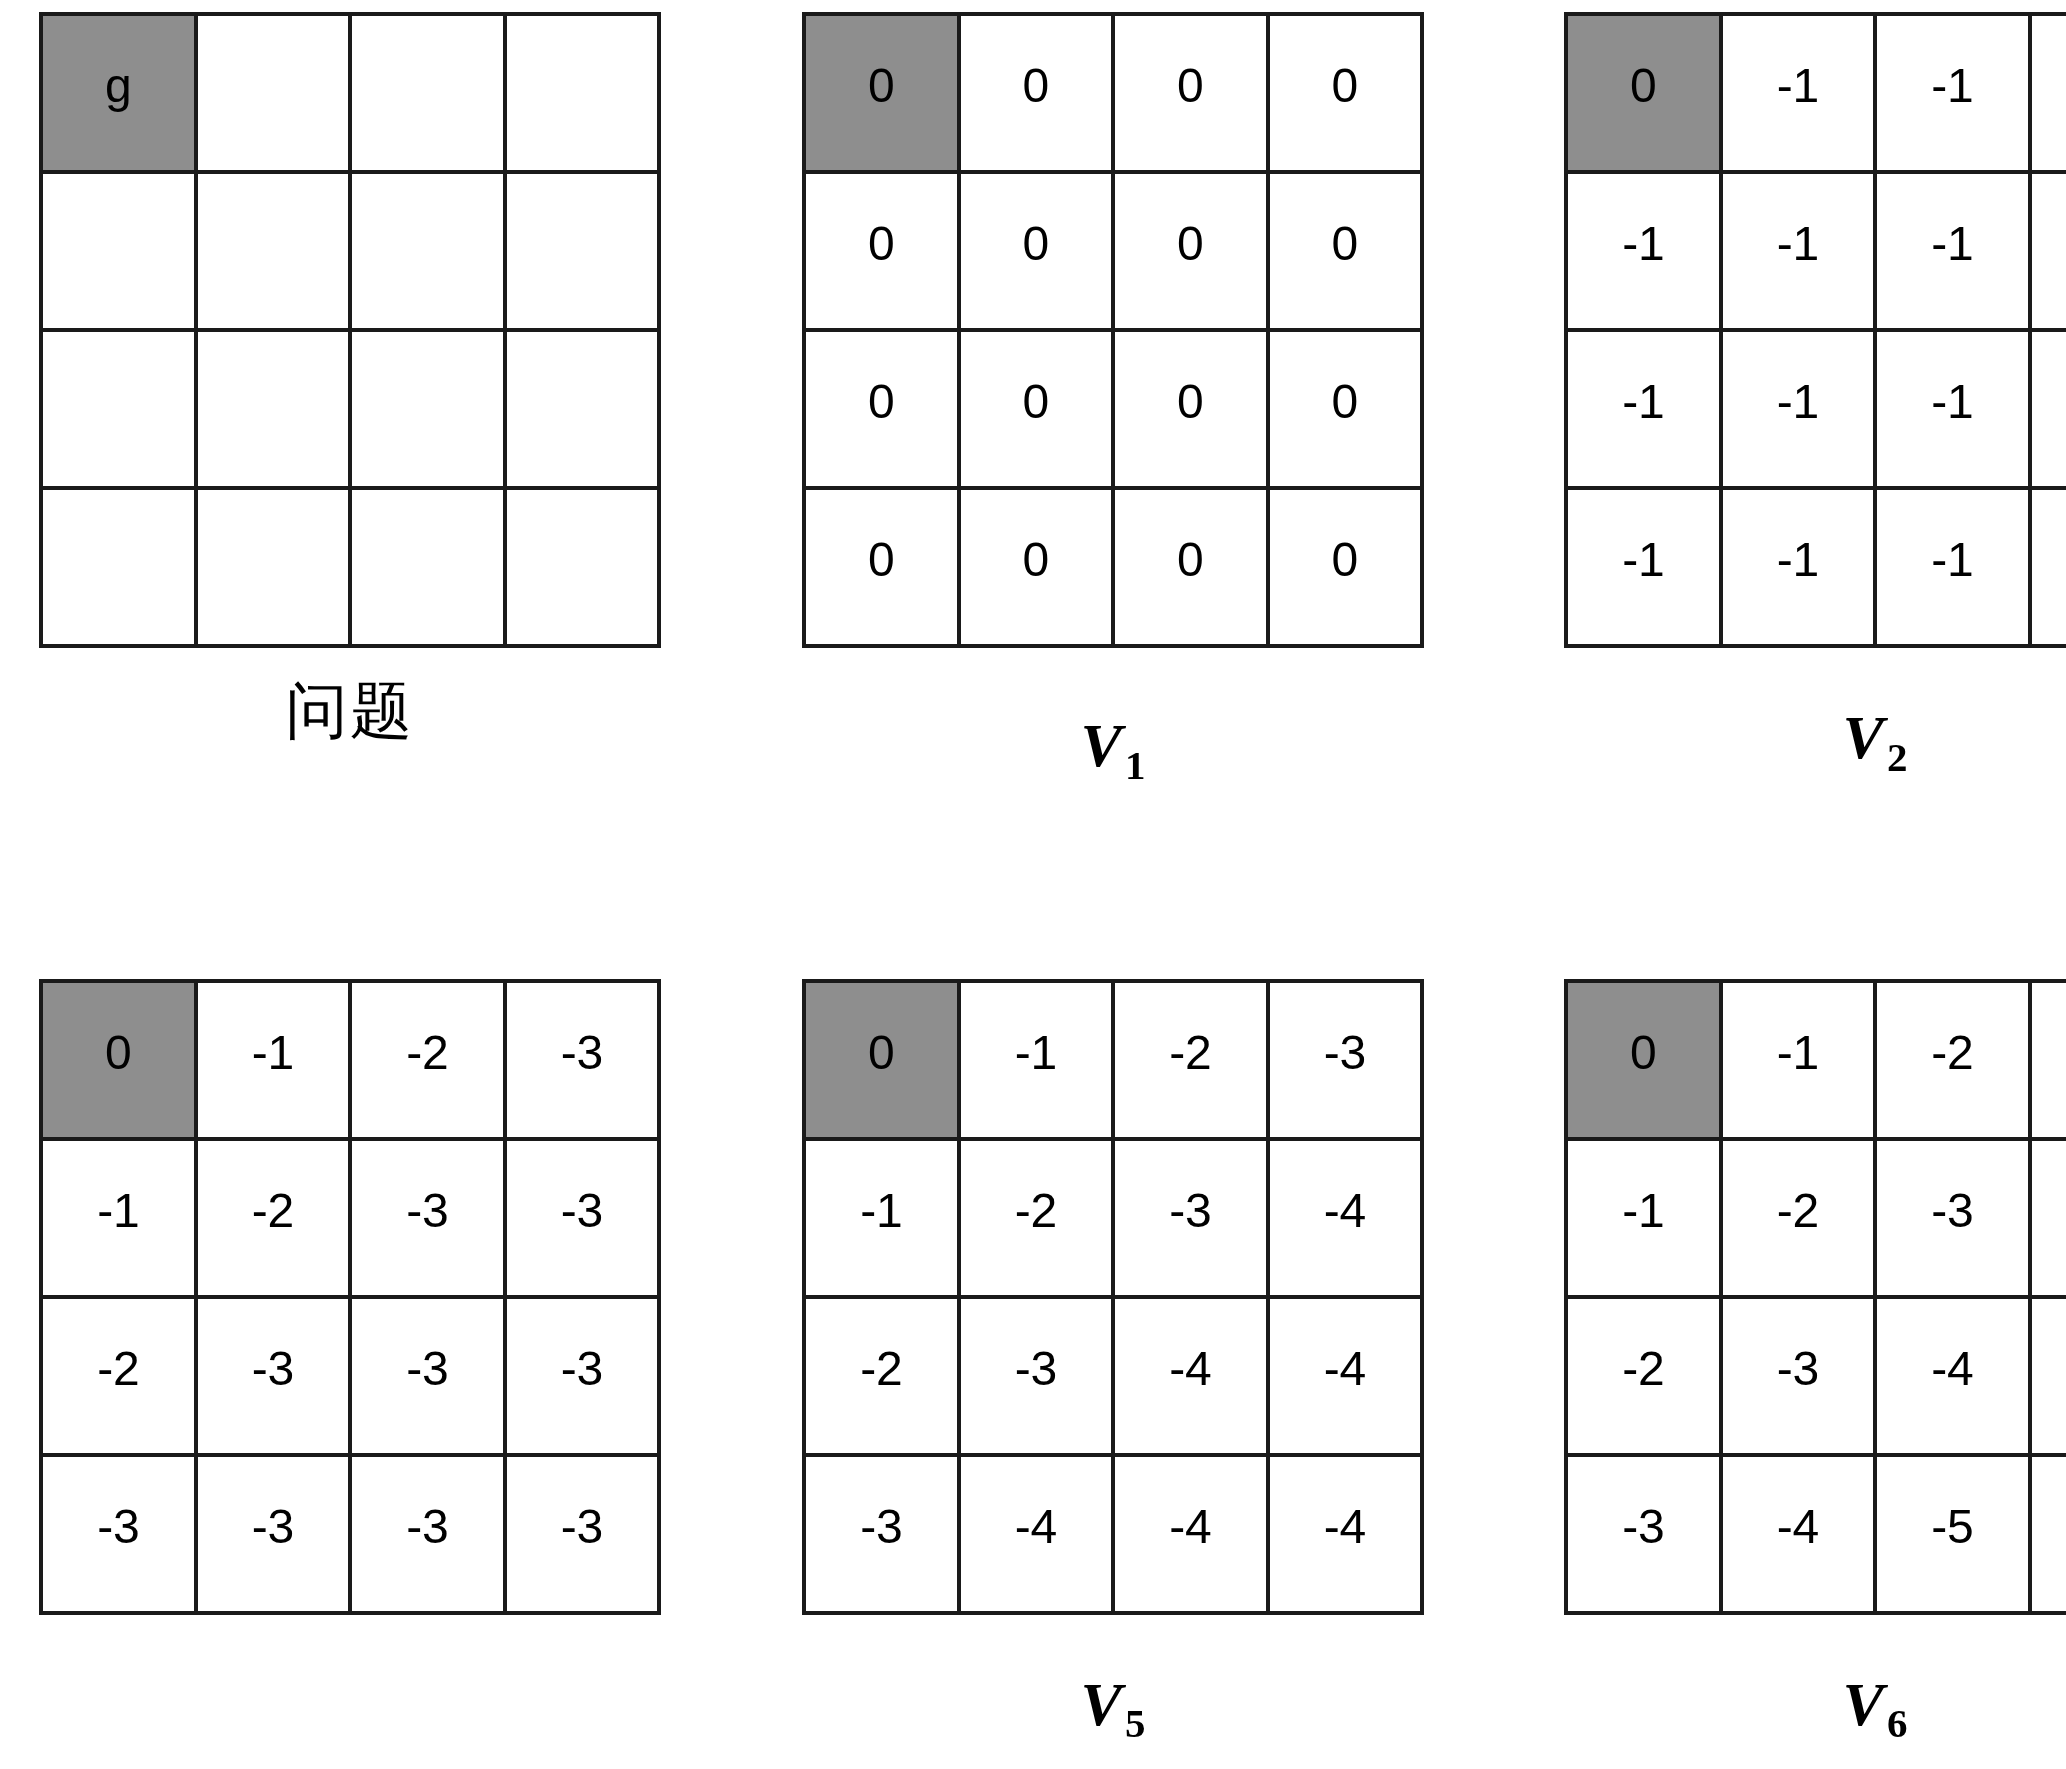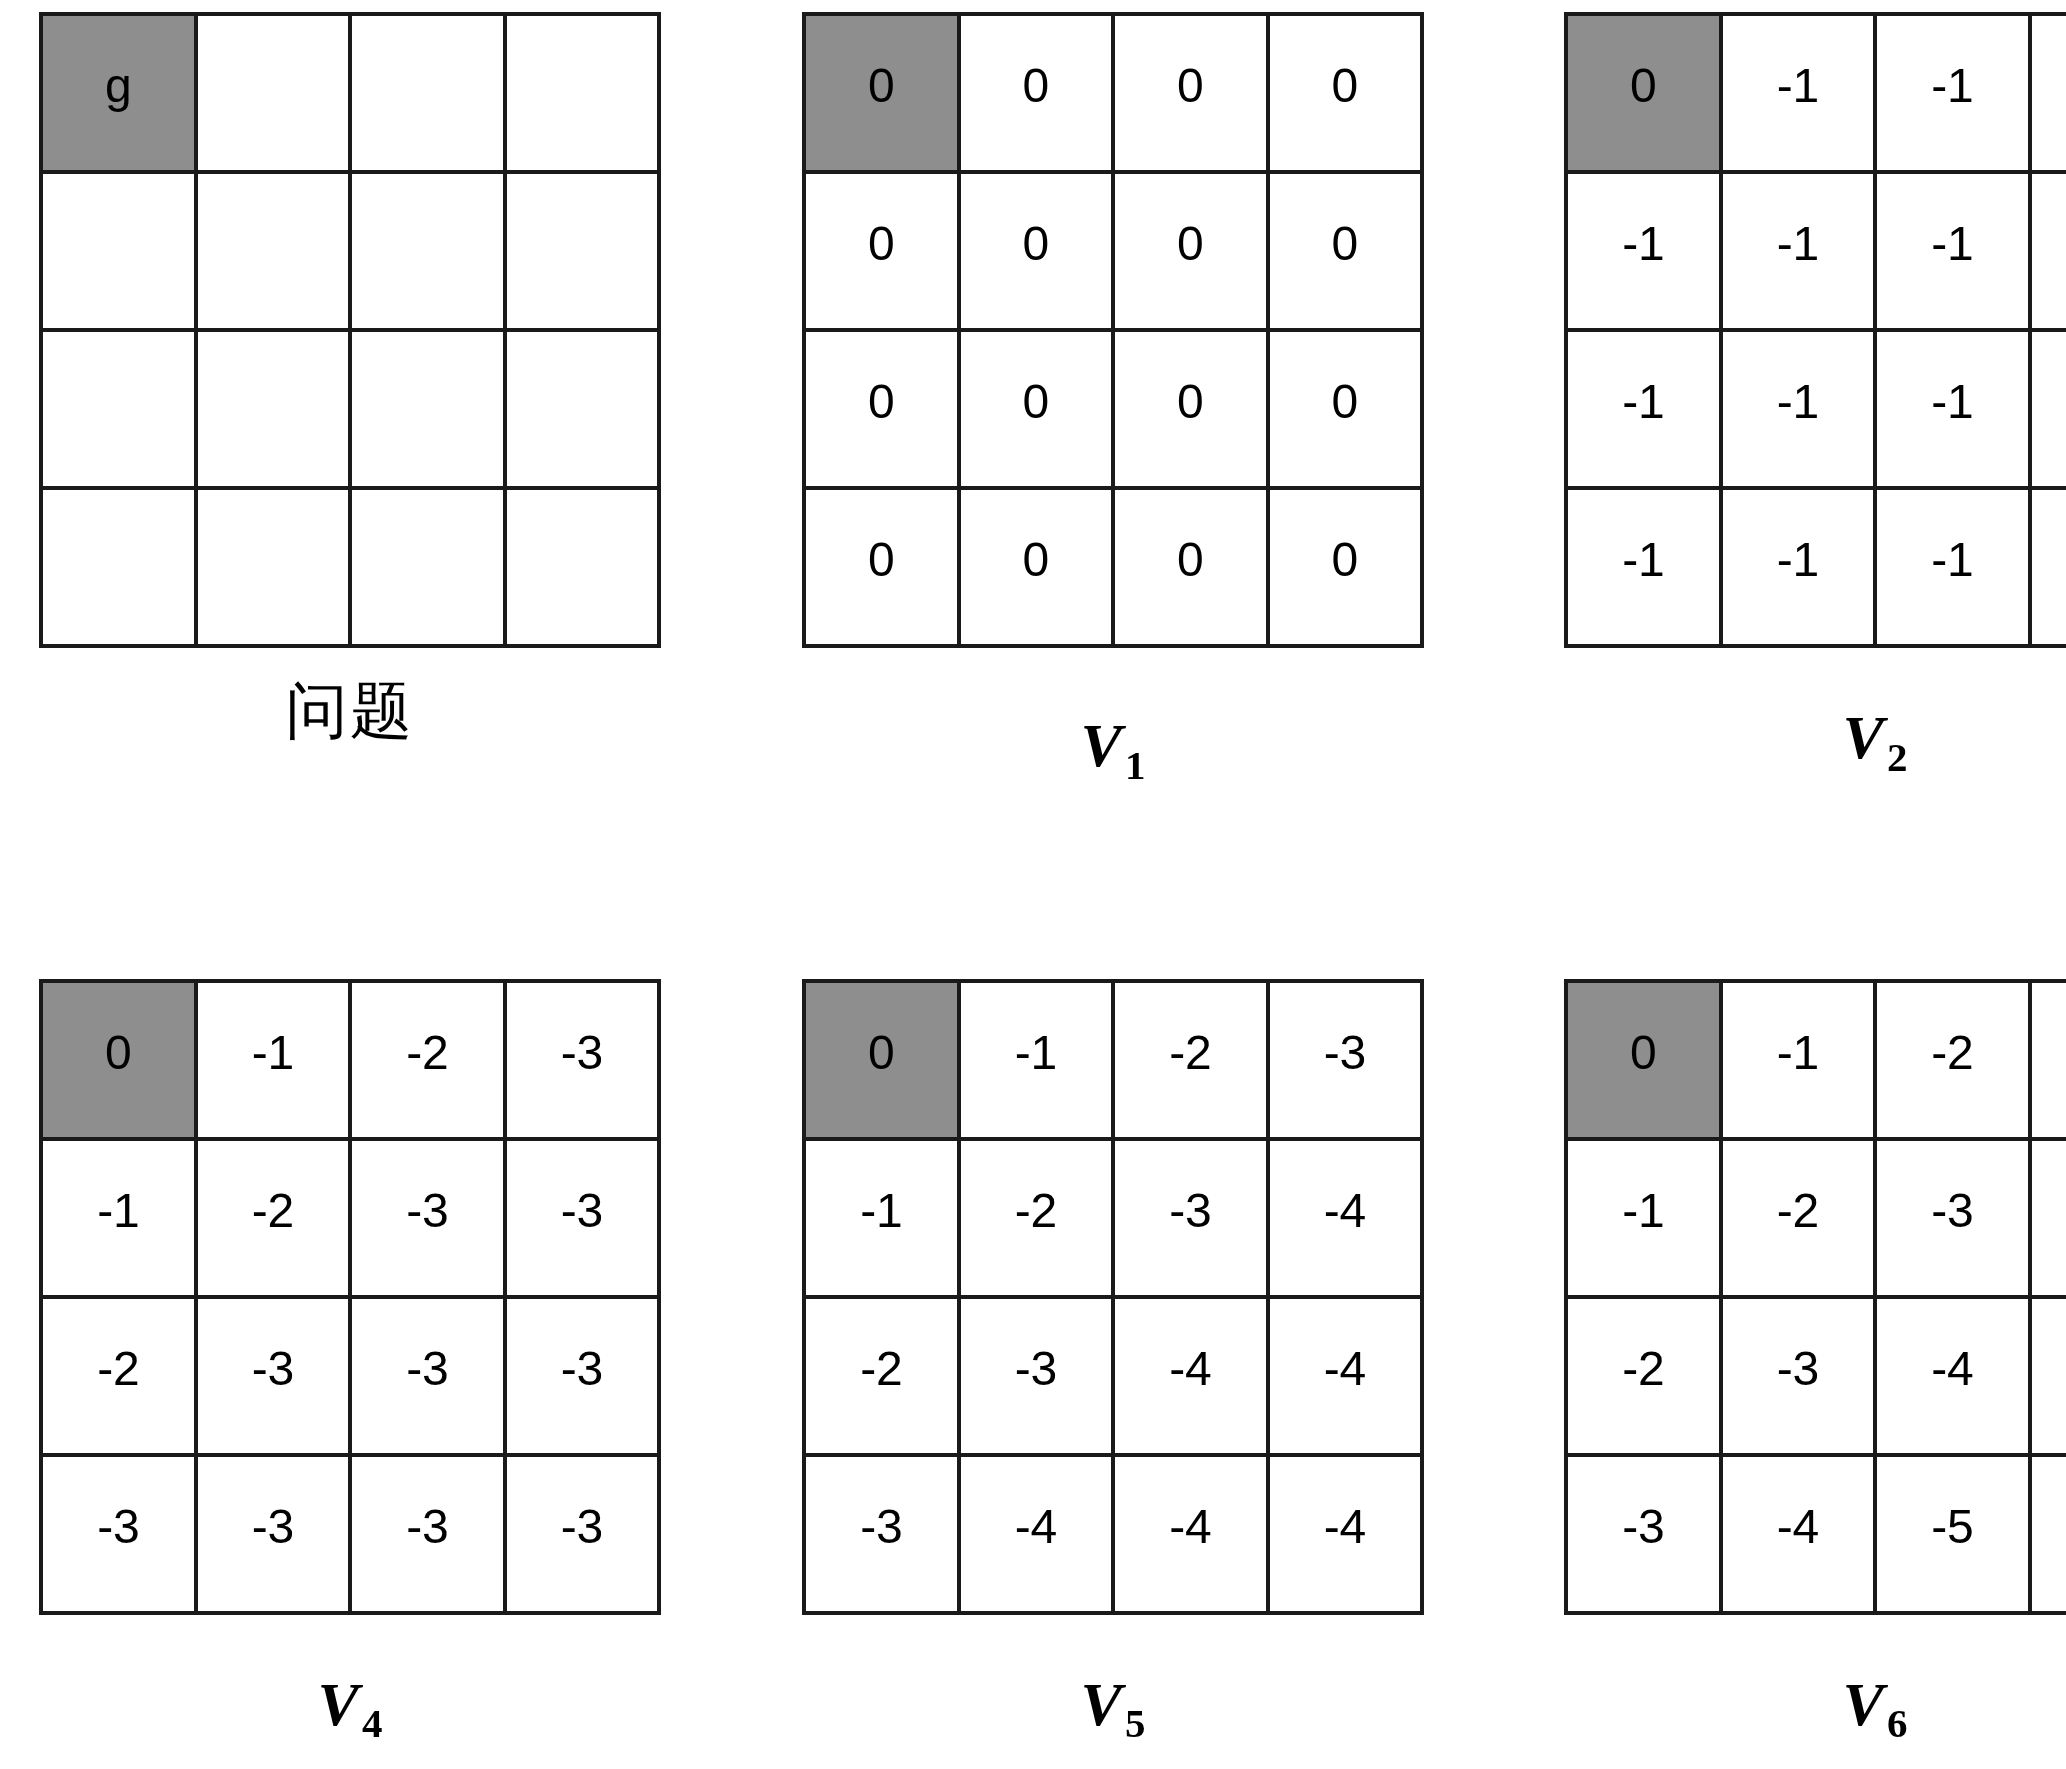--- a/index.html
+++ b/index.html
@@ -167,21 +167,20 @@
         <div class="cell">-3</div>
         <div class="cell">-2</div>
         <div class="cell">-3</div>
         <div class="cell">-3</div>
         <div class="cell">-3</div>
         <div class="cell">-3</div>
         <div class="cell">-3</div>
         <div class="cell">-3</div>
         <div class="cell">-3</div>
       </div>
-      <div class="caption" style="top: 694px;"><span class="vlabel">V</span><span class="vsub">4</span></div>
     </div>
     <div class="panel" style="left: 802px; top: 979px; width: 622px;">
       <div class="grid" style="height: 636px;">
         <div class="cell shaded">0</div>
         <div class="cell">-1</div>
         <div class="cell">-2</div>
         <div class="cell">-3</div>
         <div class="cell">-1</div>
         <div class="cell">-2</div>
         <div class="cell">-3</div>

